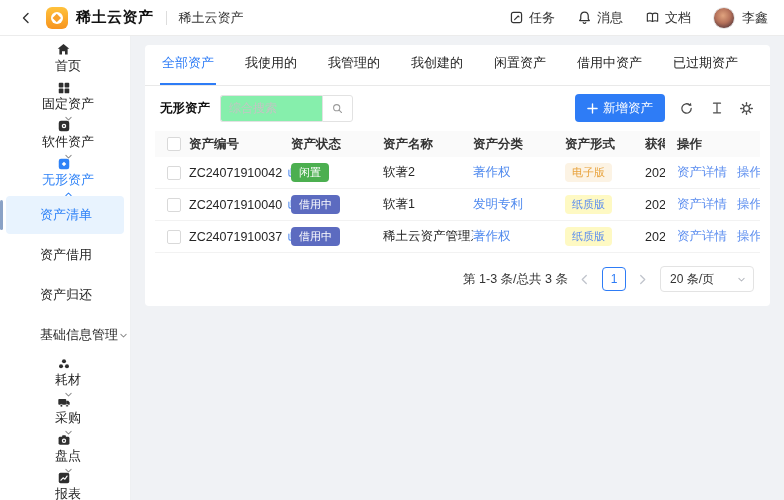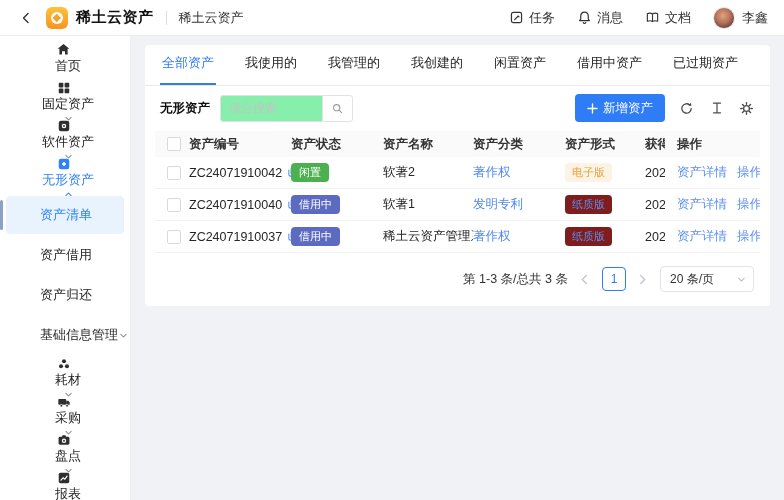--- a/index.html
+++ b/index.html
@@ -78,21 +78,21 @@
   .thead .c7 { background:#fafafa; }
   .tbody-row .c7 { background:#fff; }
   .cbx { width:14px; height:14px; border:1px solid #d9d9d9; border-radius:2px; background:#fff; cursor:pointer; }
   .code { color:#262626; }
   .copy-ic { width:13px; height:13px; margin-left:5px; display:flex; cursor:pointer; flex-shrink:0; }
   .badge { padding:2.5px 8px; border-radius:4px; font-size:11px; color:#fff; line-height:1.2; }
   .badge-green { background:#4caf50; }
   .badge-indigo { background:#5c6bc0; }
   .tag { padding:2.5px 7px; border-radius:4px; font-size:11px; line-height:1.2; }
   .tag-orange { background:#fcf3e4; color:#e8a33d; }
-  .tag-blue { background:#7f1d1d; color:#5b8def; }
+  .tag-blue { background:#fef9c3; color:#5b8def; }
   .tlink { color:#4d88ee; cursor:pointer; }
   .alink { color:#5b8def; cursor:pointer; display:flex; align-items:center; gap:3px; }
 
   
   .pager { display:flex; align-items:center; justify-content:flex-end; gap:11px; padding:13px 16px 14px 16px; font-size:12.5px; color:#333; }
   .pg-arrow { color:#c0c4cc; width:12px; display:flex; justify-content:center; cursor:pointer; }
   .pg-num { width:24px; height:24px; border:1px solid #2e7cf6; border-radius:4px; color:#2e7cf6;
             display:flex; align-items:center; justify-content:center; font-size:12px; cursor:pointer; background:#fff; }
   .pg-size { height:26px; border:1px solid #e3e3e3; border-radius:4px; background:#fff; padding:0 7px 0 9px;
              display:flex; align-items:center; gap:23px; font-size:12px; color:#333; cursor:pointer; }

